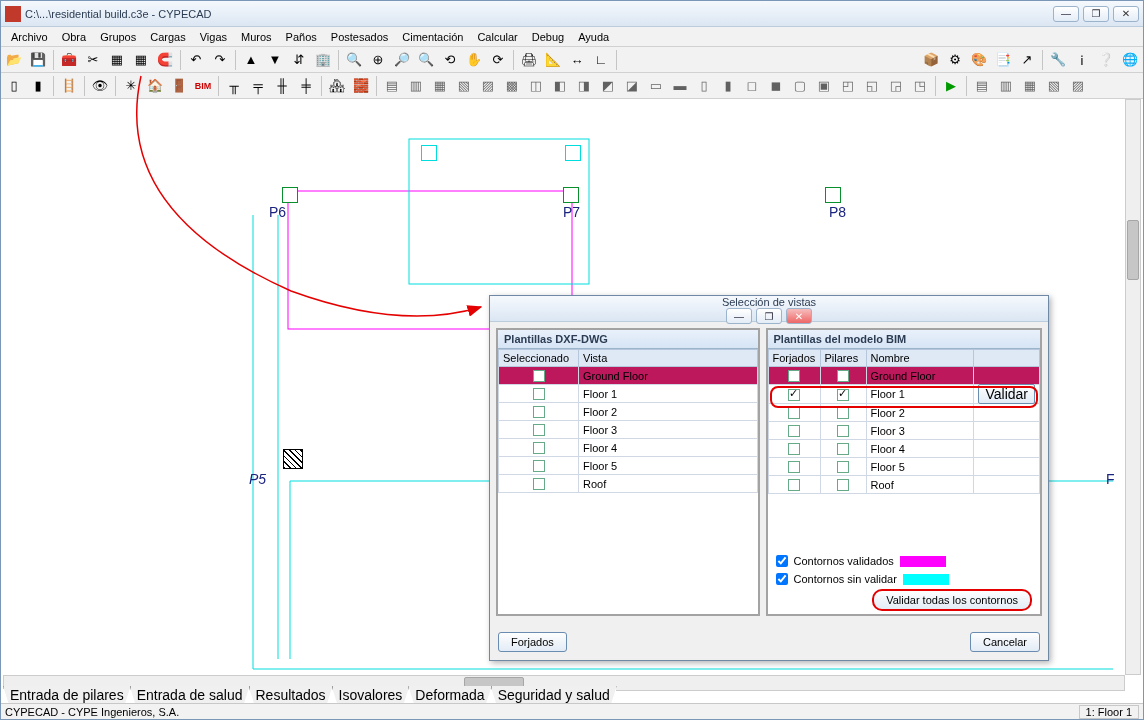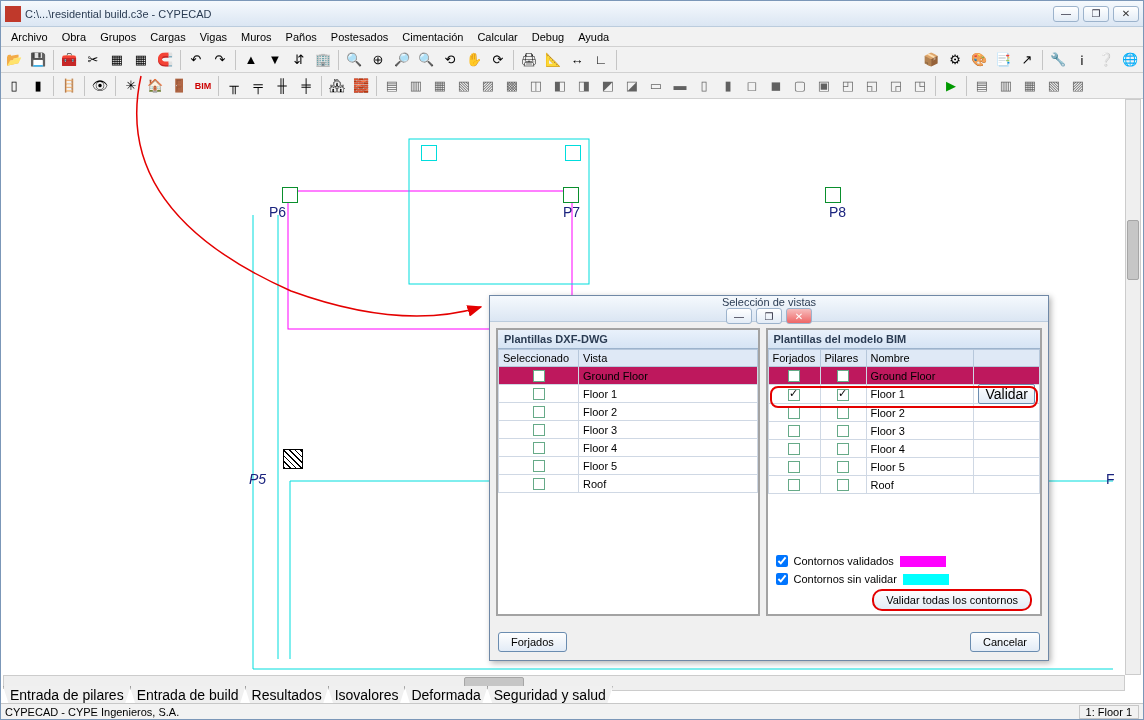--- a/index.html
+++ b/index.html
@@ -213,21 +213,21 @@
 
   <div class="scrollbar-v">
       <div class="thumb"></div>
     </div>
   <div class="scrollbar-h">
       <div class="thumb"></div>
     </div>
 
   <div class="tabs-bottom">
     <div class="bot-tab">Entrada de pilares</div>
-    <div class="bot-tab">Entrada de build</div>
+    <div class="bot-tab">Entrada de salud</div>
     <div class="bot-tab">Resultados</div>
     <div class="bot-tab">Isovalores</div>
     <div class="bot-tab">Deformada</div>
     <div class="bot-tab">Seguridad y salud</div>
   </div>
 
   <div class="statusbar">
     <span>CYPECAD - CYPE Ingenieros, S.A.</span>
     <span class="right">1: Floor 1</span>
   </div>

